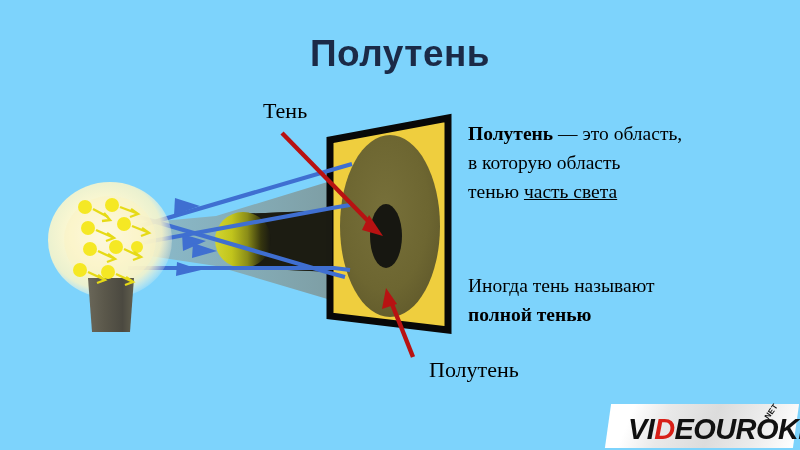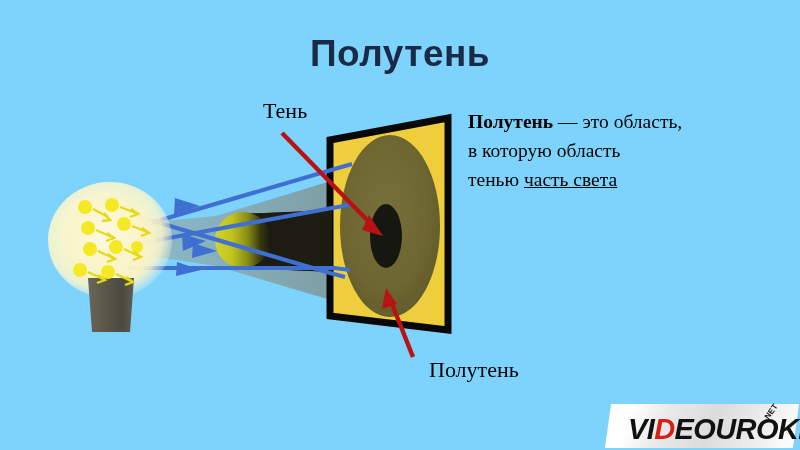--- a/index.html
+++ b/index.html
@@ -31,20 +31,21 @@
     white-space: nowrap;
   }
 
   
   .text-block {
     position: absolute;
     font-family: "Liberation Serif", "DejaVu Serif", serif;
     font-size: 19.5px;
     color: #000000;
     line-height: 29px;
+    margin-top: 12px;
   }
   #desc-block { left: 468px; top: 107px; width: 320px; }
   #note-block { left: 468px; top: 259px; width: 320px; }
   .b { font-weight: bold; }
   .u { text-decoration: underline; }
 
   
   #scene {
     position: absolute;
     left: 0;
@@ -241,20 +242,24 @@
 
   <div class="callout" id="label-ten">Тень</div>
   <div class="callout" id="label-polu">Полутень</div>
 
   <div class="text-block" id="desc-block">
     <span class="b">Полутень</span><span> — </span><span>это область,</span><br>
     <span>в которую область</span><br>
     <span>тенью </span><span class="u">часть света</span>
   </div>
 
+  <div class="text-block" id="note-block">
+    <span>Иногда тень называют</span><br>
+    <span class="b">полной тенью</span>
+  </div>
 
   <div id="logo">
     <div id="logo-plate"></div>
     <div id="logo-text"><span>VI</span><span class="red">D</span><span>EOUROKI.</span></div>
     <div id="logo-net">.NET</div>
   </div>
 
 </div>
 
 </body></html>

